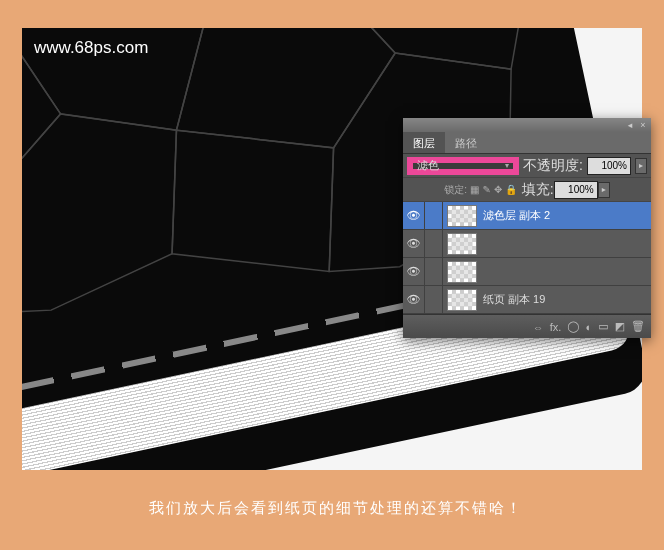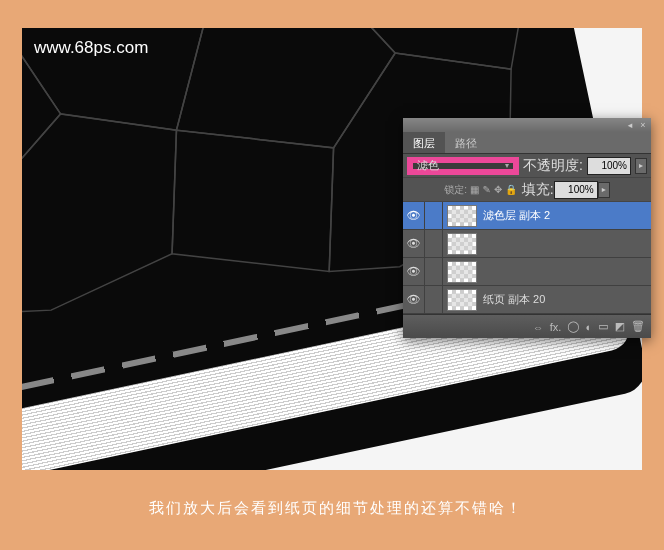--- a/index.html
+++ b/index.html
@@ -118,21 +118,21 @@
     </div>
     <div class="layer">
       <div class="eye">👁</div>
         <div class="link"></div>
       <div class="thumb"></div>
     </div>
     <div class="layer">
       <div class="eye">👁</div>
         <div class="link"></div>
       <div class="thumb"></div>
-      <div class="lname">纸页 副本 20</div>
+      <div class="lname">纸页 副本 19</div>
     </div>
   </div>
   <div class="foot">
     <span>⇔</span>
     <span>fx.</span>
     <span>◯</span>
     <span>◐</span>
     <span>▭</span>
     <span>◩</span>
     <span>🗑</span>

